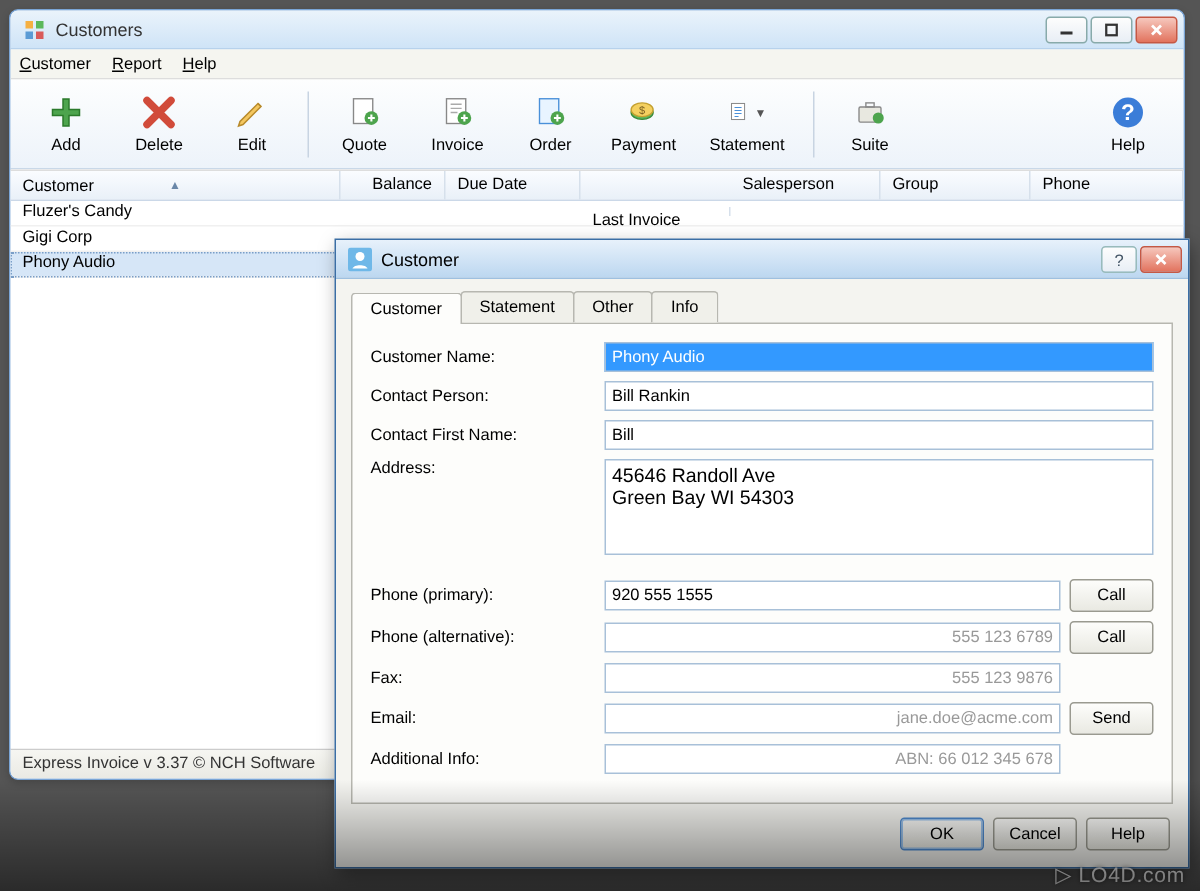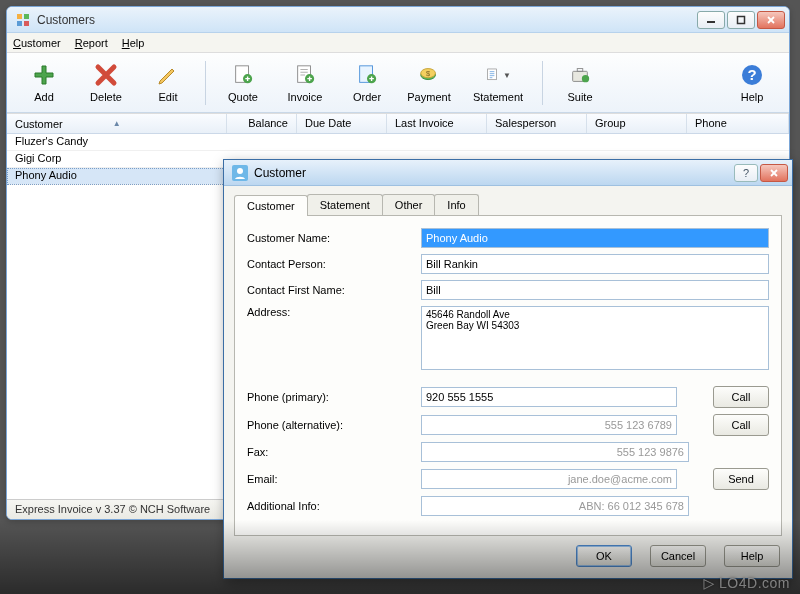--- a/index.html
+++ b/index.html
@@ -110,21 +110,21 @@
   font-size: 11px;
 }
 .col-headers .ch {
   padding: 3px 8px;
   border-right: 1px solid #d6e0eb;
   white-space: nowrap;
 }
 .ch.customer { width: 220px; display:flex; align-items:center; gap:50px; }
 .ch.balance { width: 70px; text-align:right; }
 .ch.due { width: 90px; }
-.ch.last { width: 100px; }
+.ch.last { width: 100px; margin-top: 24px; }
 .ch.sales { width: 100px; }
 .ch.group { width: 100px; }
 .ch.phone { flex:1; }
 .sort-ind { font-size: 8px; color: #6a87a8; }
 
 .rows { }
 .row {
   height: 17px;
   padding: 1px 8px;
   border-bottom: 1px solid #f0f0f0;
@@ -190,47 +190,46 @@
   border: 1px solid #b7b7b0;
   border-top: none;
   background: #fdfdfb;
   padding: 12px 12px 8px 12px;
   flex: 1;
   overflow: hidden;
 }
 .frow {
   display: flex; align-items: center;
   margin-bottom: 6px;
-  gap: 24px;
+  gap: 6px;
 }
 .frow .flabel { width: 150px; }
 .frow input[type=text] {
   flex: 1;
   height: 20px;
   border: 1px solid #a8c0d8;
   padding: 2px 4px;
   font-family: inherit; font-size: 11px;
 }
 .frow input.placeholder { color: #999; text-align: right; }
 .frow textarea {
   flex: 1;
   height: 64px;
   border: 1px solid #a8c0d8;
   padding: 2px 4px;
-  font-family: inherit; font-size: 10px;
+  font-family: inherit; font-size: 13px;
   resize: none;
 }
 .frow .action-btn, .dlg-btn {
   width: 56px; height: 22px;
   border: 1px solid #9a9a90;
   background: linear-gradient(#fdfdfb,#e9e9e2);
   font-family: inherit; font-size: 11px;
   cursor: default;
   border-radius: 3px;
-  margin-left: 12px;
 }
 .dlg-btn.primary { border: 1px solid #4f8bd0; box-shadow: 0 0 0 1px #9cc4ee inset; }
 .frow input.selected-text { background: #3399ff; color: #fff; }
 
 .dlg-buttons {
   height: 36px;
   display:flex; justify-content:flex-end; align-items:center; gap:6px;
   padding: 0 12px 8px 0;
 }
 

